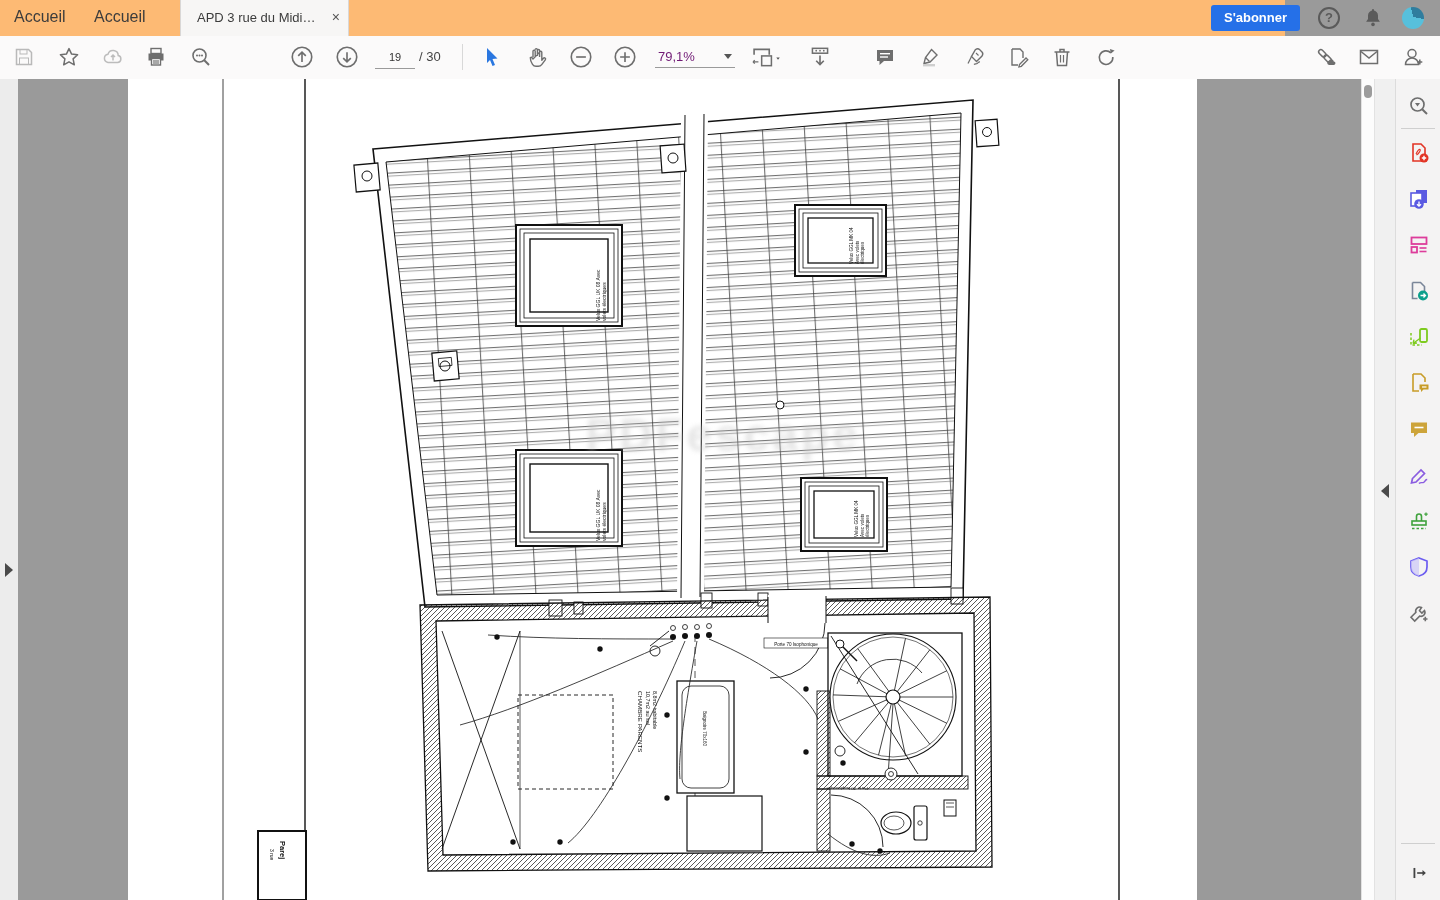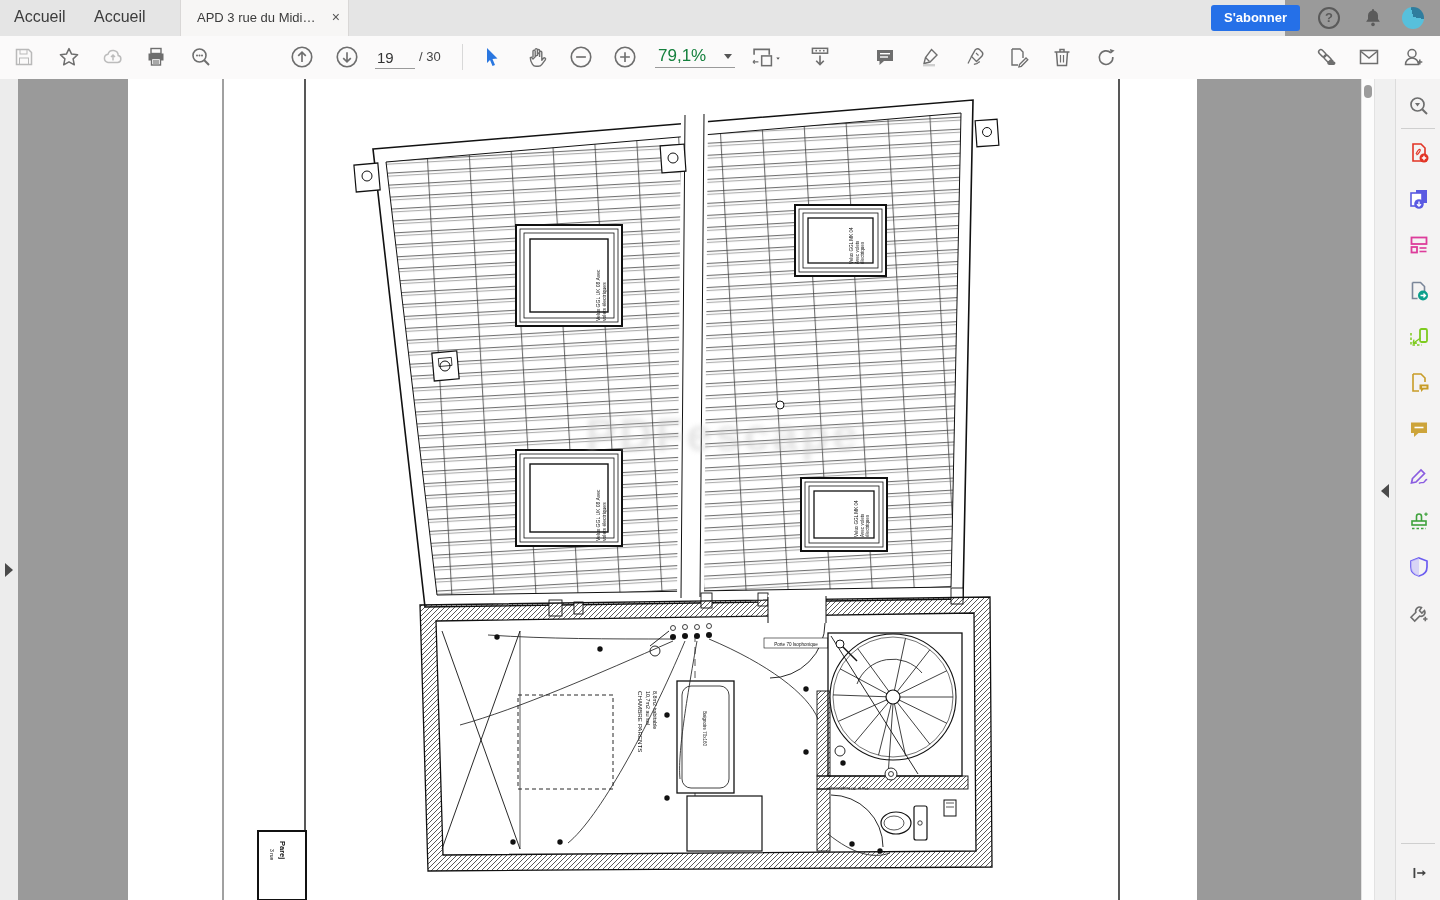--- a/index.html
+++ b/index.html
@@ -1,40 +1,40 @@
 <!DOCTYPE html>
 <html><head>
 <meta charset="utf-8">
 <style>
   html,body{margin:0;padding:0;width:1440px;height:900px;overflow:hidden;
     font-family:"Liberation Sans",sans-serif;background:#9a9a9a;}
   
-  #topbar{position:absolute;left:0;top:0;width:1285px;height:36px;background:#e5e5e5;border-bottom:1px solid #d6d4d3;}
+  #topbar{position:absolute;left:0;top:0;width:1285px;height:36px;background:#fdba74;border-bottom:1px solid #d6d4d3;}
   .menu-item{position:absolute;top:8px;font-size:16px;color:#3c3c3c;cursor:default;}
   #tab-active{position:absolute;left:180px;top:0;width:167px;height:36px;background:#f7f6f5;
     border-left:1px solid #d9d7d6;border-right:1px solid #d9d7d6;}
   #tab-active .title{position:absolute;left:16px;top:10px;font-size:13px;color:#3c3c3c;white-space:nowrap;}
   #tab-active .close{position:absolute;right:8px;top:9px;font-size:14px;color:#555;}
   #btn-subscribe{position:absolute;left:1211px;top:5px;width:89px;height:26px;background:#2570e8;border:none;
     border-radius:3px;color:#fff;font-weight:bold;font-size:13px;line-height:26px;text-align:center;}
   #help-btn{position:absolute;left:1318px;top:7px;width:22px;height:22px;border:2px solid #5a5a5a;border-radius:50%;
     box-sizing:border-box;text-align:center;line-height:18px;font-size:13px;font-weight:bold;color:#5a5a5a;}
   #bell-btn{position:absolute;left:1361px;top:6px;width:24px;height:24px;}
   #avatar{position:absolute;left:1402px;top:7px;width:22px;height:22px;border-radius:50%;
     background:conic-gradient(from 150deg at 52% 46%,#57c0dc 0 195deg,#2f7d9e 0 310deg,#57c0dc 0);}
   
   #toolbar{position:absolute;left:0;top:36px;width:1440px;height:43px;background:#fbfafa;border-bottom:1px solid #c9c8c7;}
   .tb-btn{position:absolute;top:7px;width:28px;height:28px;display:flex;align-items:center;justify-content:center;}
   .tb-sep{position:absolute;top:8px;width:1px;height:26px;background:#d8d8d8;}
   #page-input{position:absolute;left:375px;top:10px;width:36px;height:20px;border:none;border-bottom:1px solid #9a9a9a;
-    background:transparent;font-size:15px;color:#333;font-family:"Liberation Sans",sans-serif;}
+    background:transparent;text-align:center;font-size:11px;color:#333;font-family:"Liberation Sans",sans-serif;}
   #page-total{position:absolute;left:419px;top:13px;font-size:13px;color:#444;}
   #zoom-wrap{position:absolute;left:655px;top:9px;width:80px;height:23px;border-bottom:1px solid #9a9a9a;
     display:flex;align-items:center;justify-content:space-between;padding:0 3px;box-sizing:border-box;}
-  #zoom-wrap .zl{font-size:17px;color:#15803d;}
+  #zoom-wrap .zl{font-size:13px;color:#701a75;}
   .caret{width:0;height:0;border-left:4px solid transparent;border-right:4px solid transparent;border-top:5px solid #555;}
   
   #left-strip{position:absolute;left:0;top:79px;width:18px;height:821px;background:#ececec;border-right:1px solid #d5d5d5;}
   #left-expand{position:absolute;left:5px;top:484px;width:0;height:0;border-top:7px solid transparent;
     border-bottom:7px solid transparent;border-left:8px solid #4a4a4a;}
   #canvas{position:absolute;left:18px;top:79px;width:1343px;height:821px;background:#9a9a9a;overflow:hidden;}
   #pdf-page{position:absolute;left:110px;top:0;width:1069px;height:821px;background:#ffffff;}
   #vscroll{position:absolute;left:1361px;top:79px;width:14px;height:821px;background:#fcfcfc;
     border-left:1px solid #e2e2e2;border-right:1px solid #e2e2e2;box-sizing:border-box;}
   #vscroll-thumb{position:absolute;left:2px;top:6px;width:8px;height:13px;background:#9c9c9c;border-radius:4px;}

